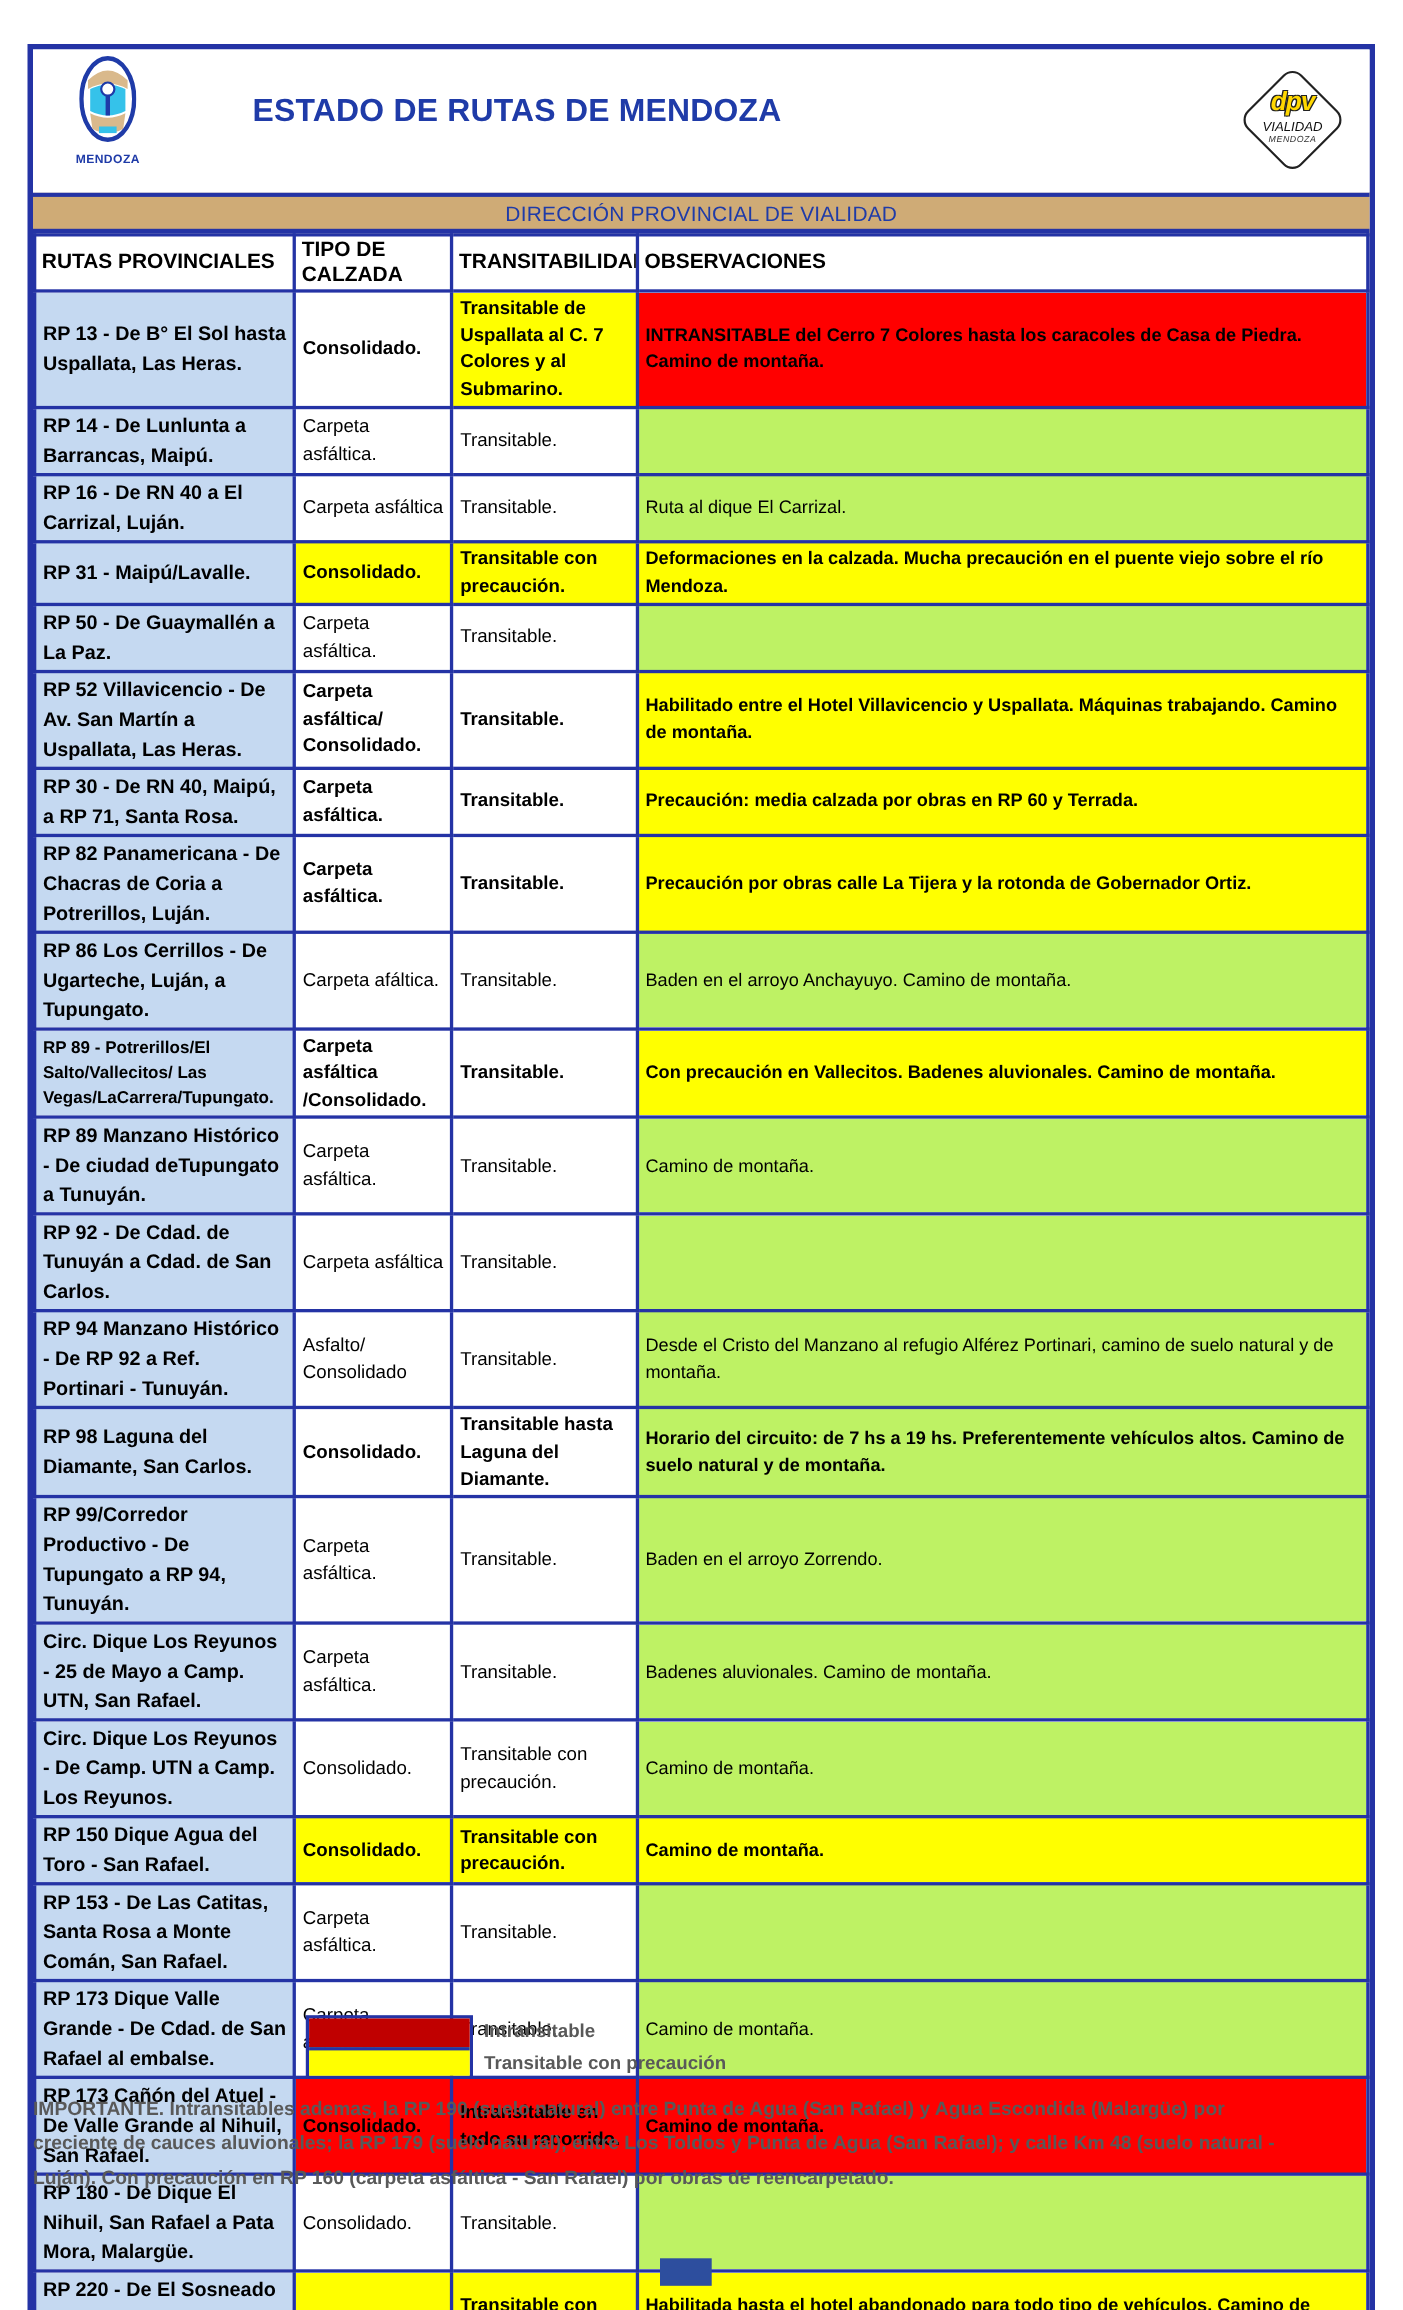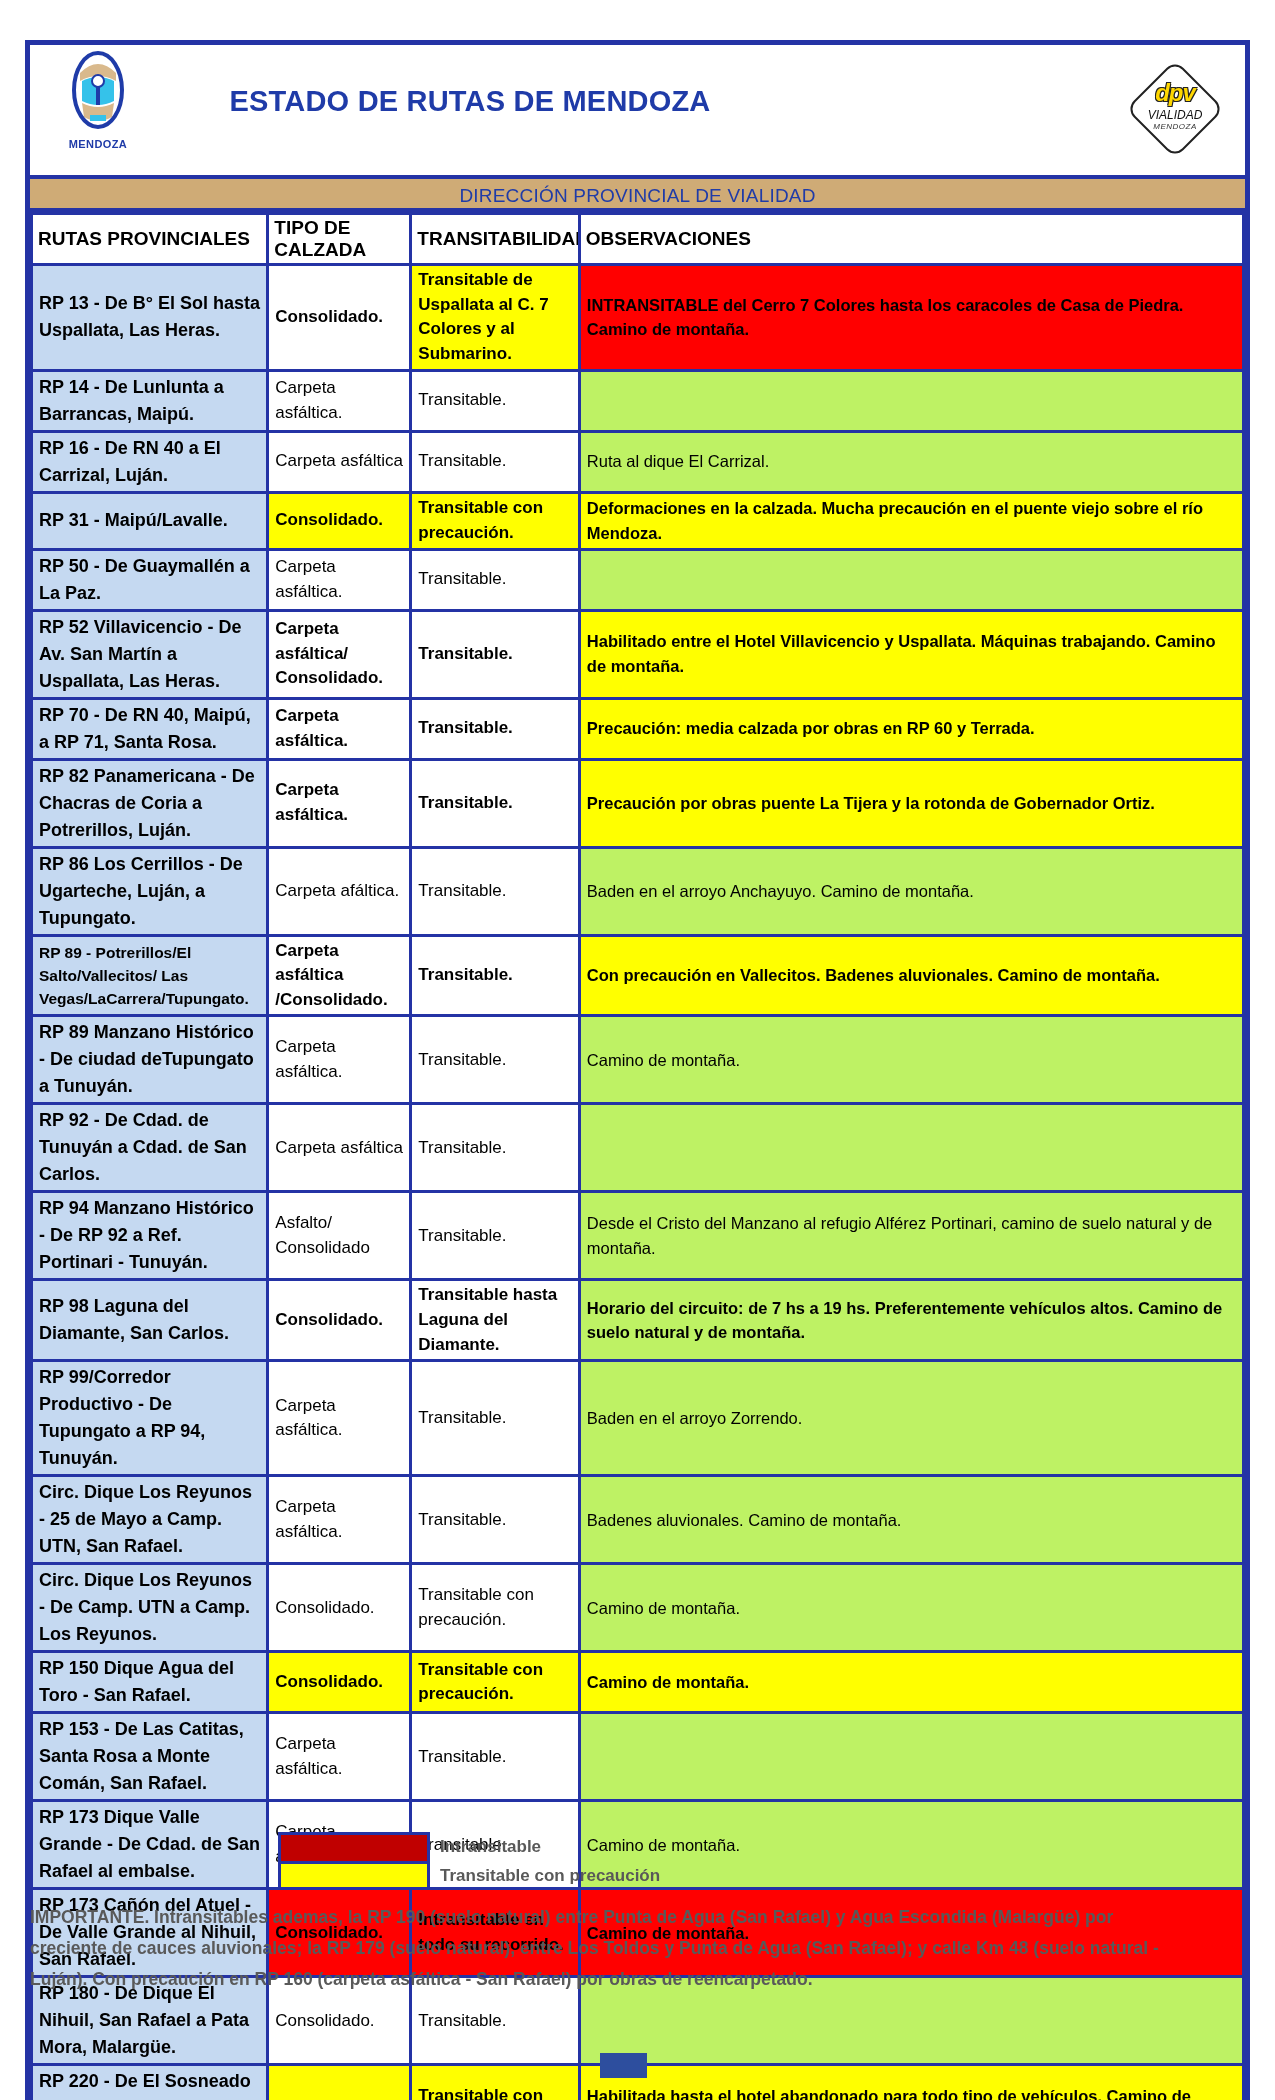--- a/index.html
+++ b/index.html
@@ -161,30 +161,30 @@
           <td class="mid">Transitable.</td>
           <td class="obs"></td>
         </tr>
         <tr>
           <td class="ruta">RP 52 Villavicencio - De Av. San Martín a Uspallata, Las Heras.</td>
           <td class="mid b">Carpeta asfáltica/ Consolidado.</td>
           <td class="mid b">Transitable.</td>
           <td class="obs bg-y b">Habilitado entre el Hotel Villavicencio y Uspallata. Máquinas trabajando. Camino de montaña.</td>
         </tr>
         <tr>
-          <td class="ruta">RP 70 - De RN 40, Maipú, a RP 71, Santa Rosa.</td>
+          <td class="ruta">RP 30 - De RN 40, Maipú, a RP 71, Santa Rosa.</td>
           <td class="mid b">Carpeta asfáltica.</td>
           <td class="mid b">Transitable.</td>
           <td class="obs bg-y b">Precaución: media calzada por obras en RP 60 y Terrada.</td>
         </tr>
         <tr>
           <td class="ruta">RP 82 Panamericana - De Chacras de Coria a Potrerillos, Luján.</td>
           <td class="mid b">Carpeta asfáltica.</td>
           <td class="mid b">Transitable.</td>
-          <td class="obs bg-y b">Precaución por obras puente La Tijera y la rotonda de Gobernador Ortiz.</td>
+          <td class="obs bg-y b">Precaución por obras calle La Tijera y la rotonda de Gobernador Ortiz.</td>
         </tr>
         <tr>
           <td class="ruta">RP 86 Los Cerrillos - De Ugarteche, Luján, a Tupungato.</td>
           <td class="mid">Carpeta afáltica.</td>
           <td class="mid">Transitable.</td>
           <td class="obs">Baden en el arroyo Anchayuyo. Camino de montaña.</td>
         </tr>
         <tr>
           <td class="ruta small">RP 89 - Potrerillos/El Salto/Vallecitos/ Las  Vegas/LaCarrera/Tupungato.</td>
           <td class="mid b">Carpeta asfáltica /Consolidado.</td>

